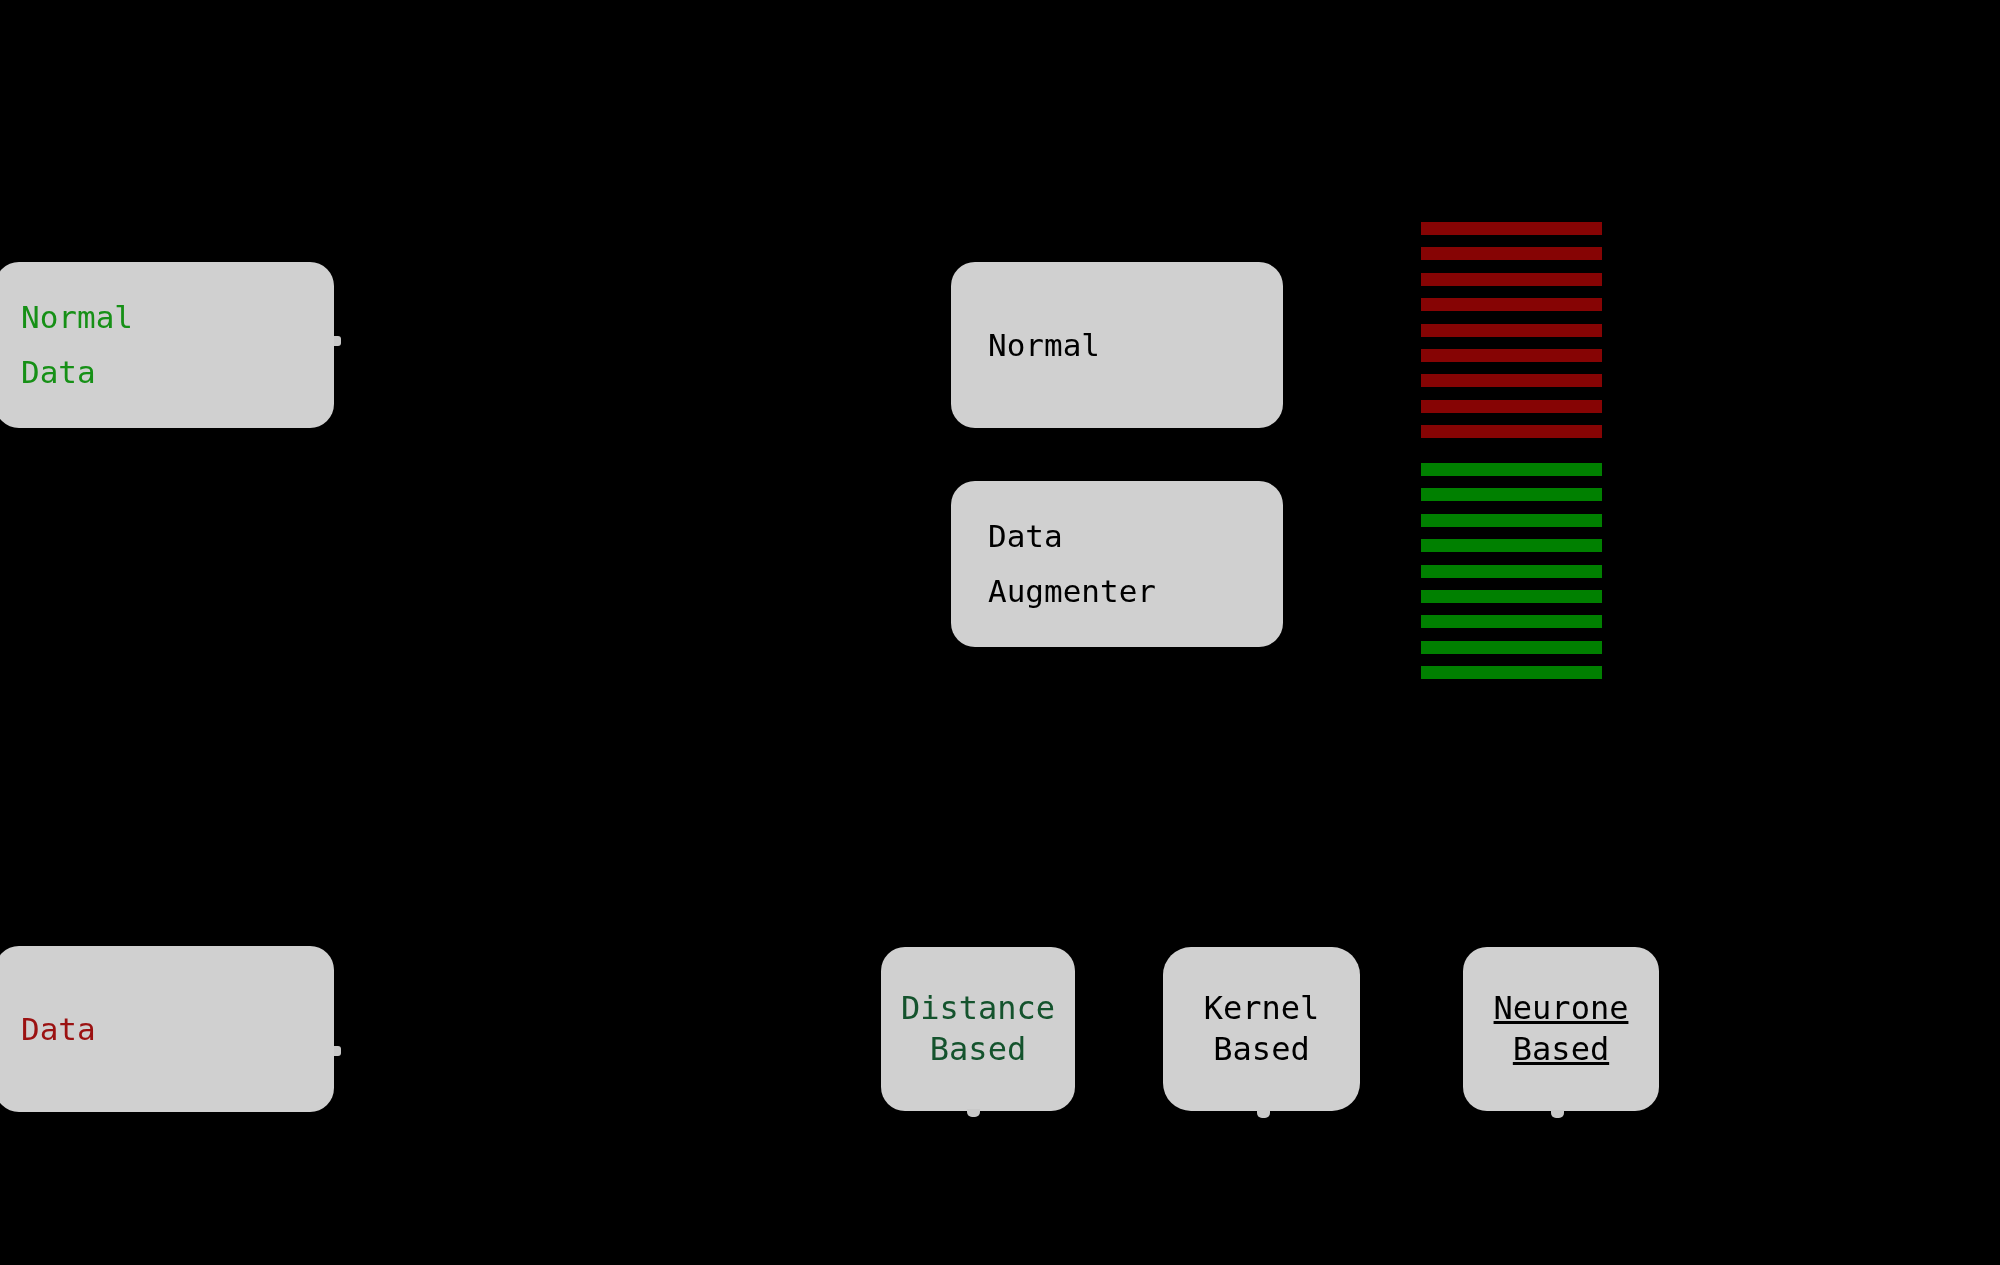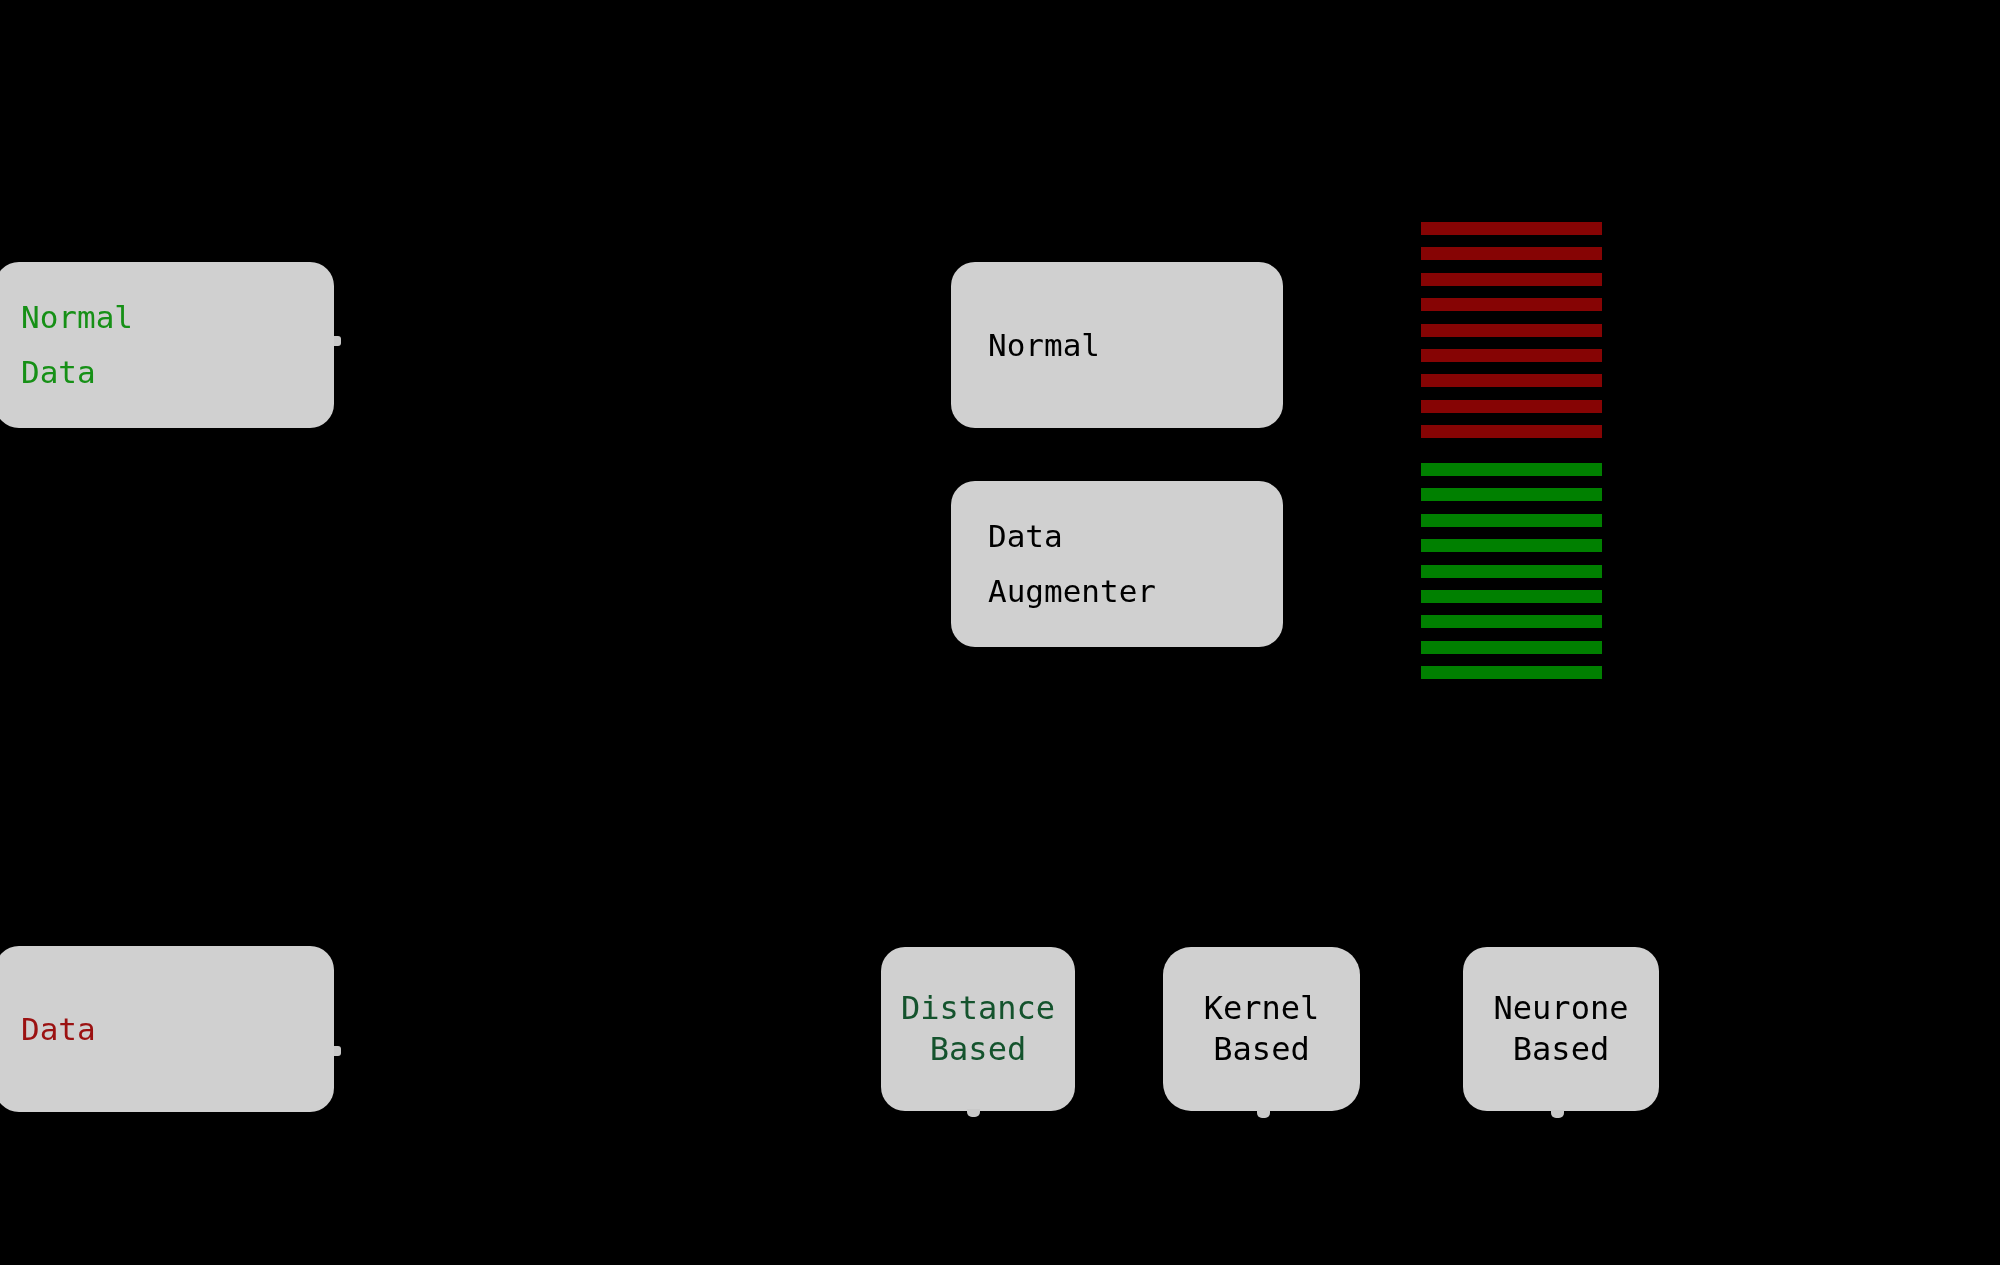--- a/index.html
+++ b/index.html
@@ -92,21 +92,21 @@
   <div class="box small" id="distance-based" style="color: #14532d; background: rgb(208, 208, 208);">
     <div class="line">Distance</div>
     <div class="line">Based</div>
   </div>
 
   <div class="box small" id="kernel-based" style="color: rgb(0, 0, 0); background: rgb(208, 208, 208);">
     <div class="line">Kernel</div>
     <div class="line">Based</div>
   </div>
 
-  <div class="box small" id="neurone-based" style="color: rgb(0, 0, 0); background: rgb(208, 208, 208);">
+  <div class="box small" id="neurone-based" style="color: rgb(0, 0, 0); background: rgb(208, 208, 208); text-decoration: underline;">
     <div class="line">Neurone</div>
     <div class="line">Based</div>
   </div>
 
   <div class="stripes" id="abnormal-stripes">
       <div class="stripe" style="background: rgb(134, 4, 4);"></div>
       <div class="stripe" style="background: rgb(134, 4, 4);"></div>
       <div class="stripe" style="background: rgb(134, 4, 4);"></div>
       <div class="stripe" style="background: rgb(134, 4, 4);"></div>
       <div class="stripe" style="background: rgb(134, 4, 4);"></div>

